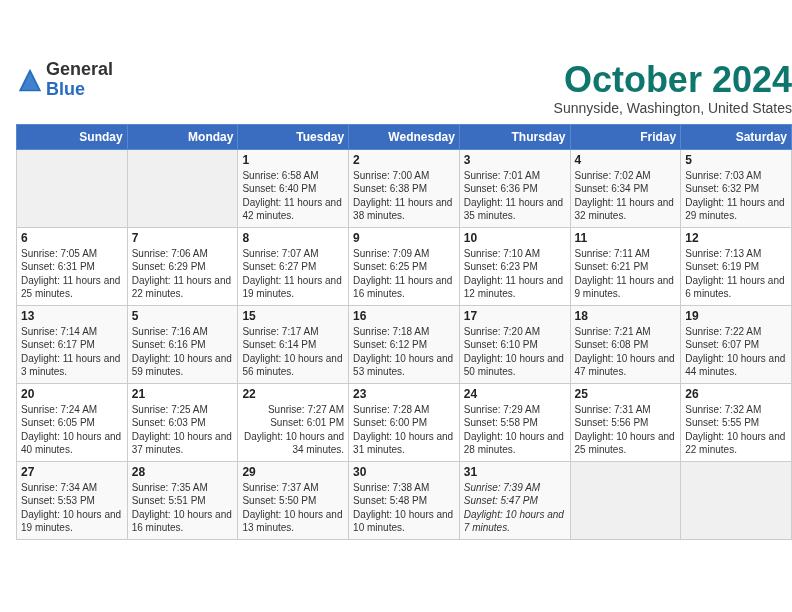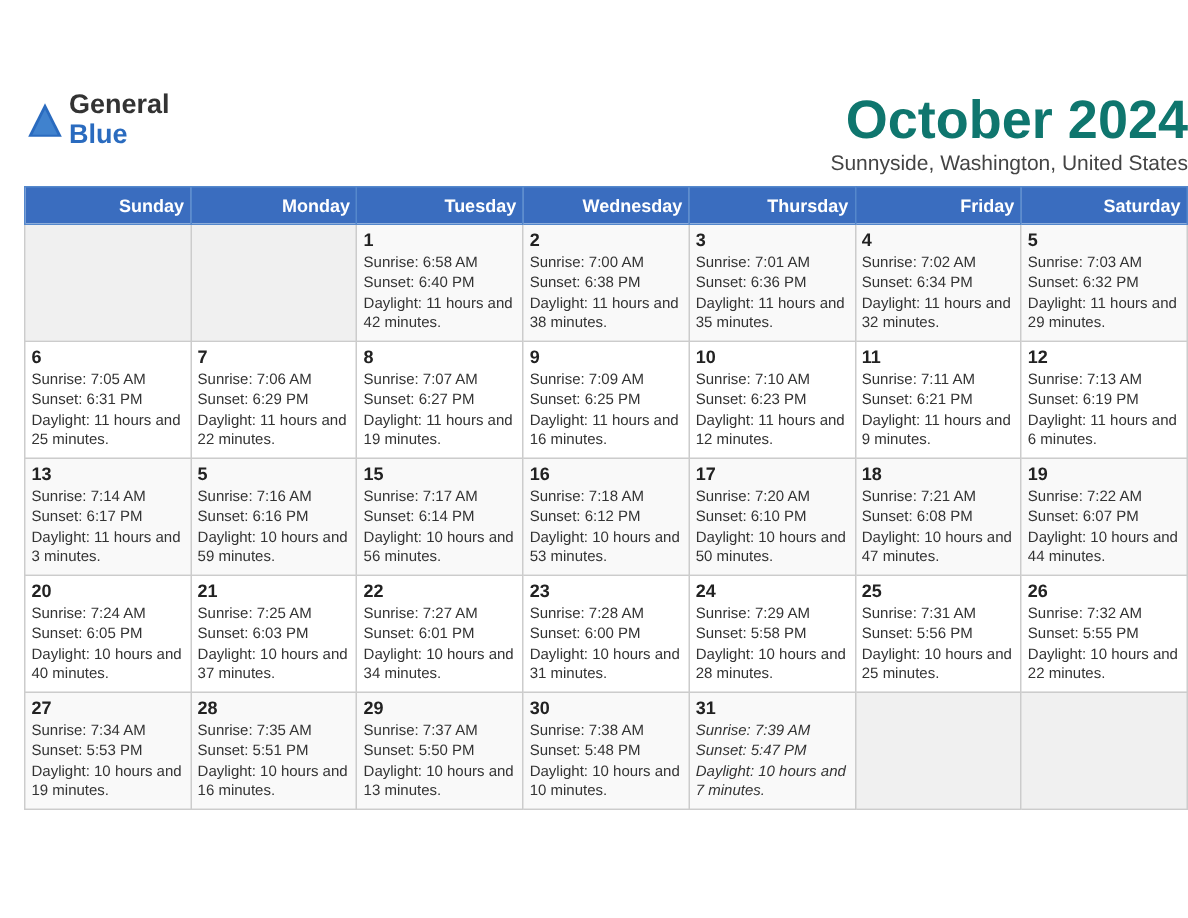--- a/index.html
+++ b/index.html
@@ -255,21 +255,21 @@
 Daylight: 10 hours and 40 minutes.</div>
           </td>
           <td>
             <span class="day-num">21</span>
             <div class="day-info" style="white-space: pre-line;">Sunrise: 7:25 AM
 Sunset: 6:03 PM
 Daylight: 10 hours and 37 minutes.</div>
           </td>
           <td>
             <span class="day-num">22</span>
-            <div class="day-info" style="white-space: pre-line;">Sunrise: 7:27 AM
+            <div class="day-info" style="white-space: pre-line; text-align: right;">Sunrise: 7:27 AM
 Sunset: 6:01 PM
 Daylight: 10 hours and 34 minutes.</div>
           </td>
           <td>
             <span class="day-num">23</span>
             <div class="day-info" style="white-space: pre-line;">Sunrise: 7:28 AM
 Sunset: 6:00 PM
 Daylight: 10 hours and 31 minutes.</div>
           </td>
           <td>

